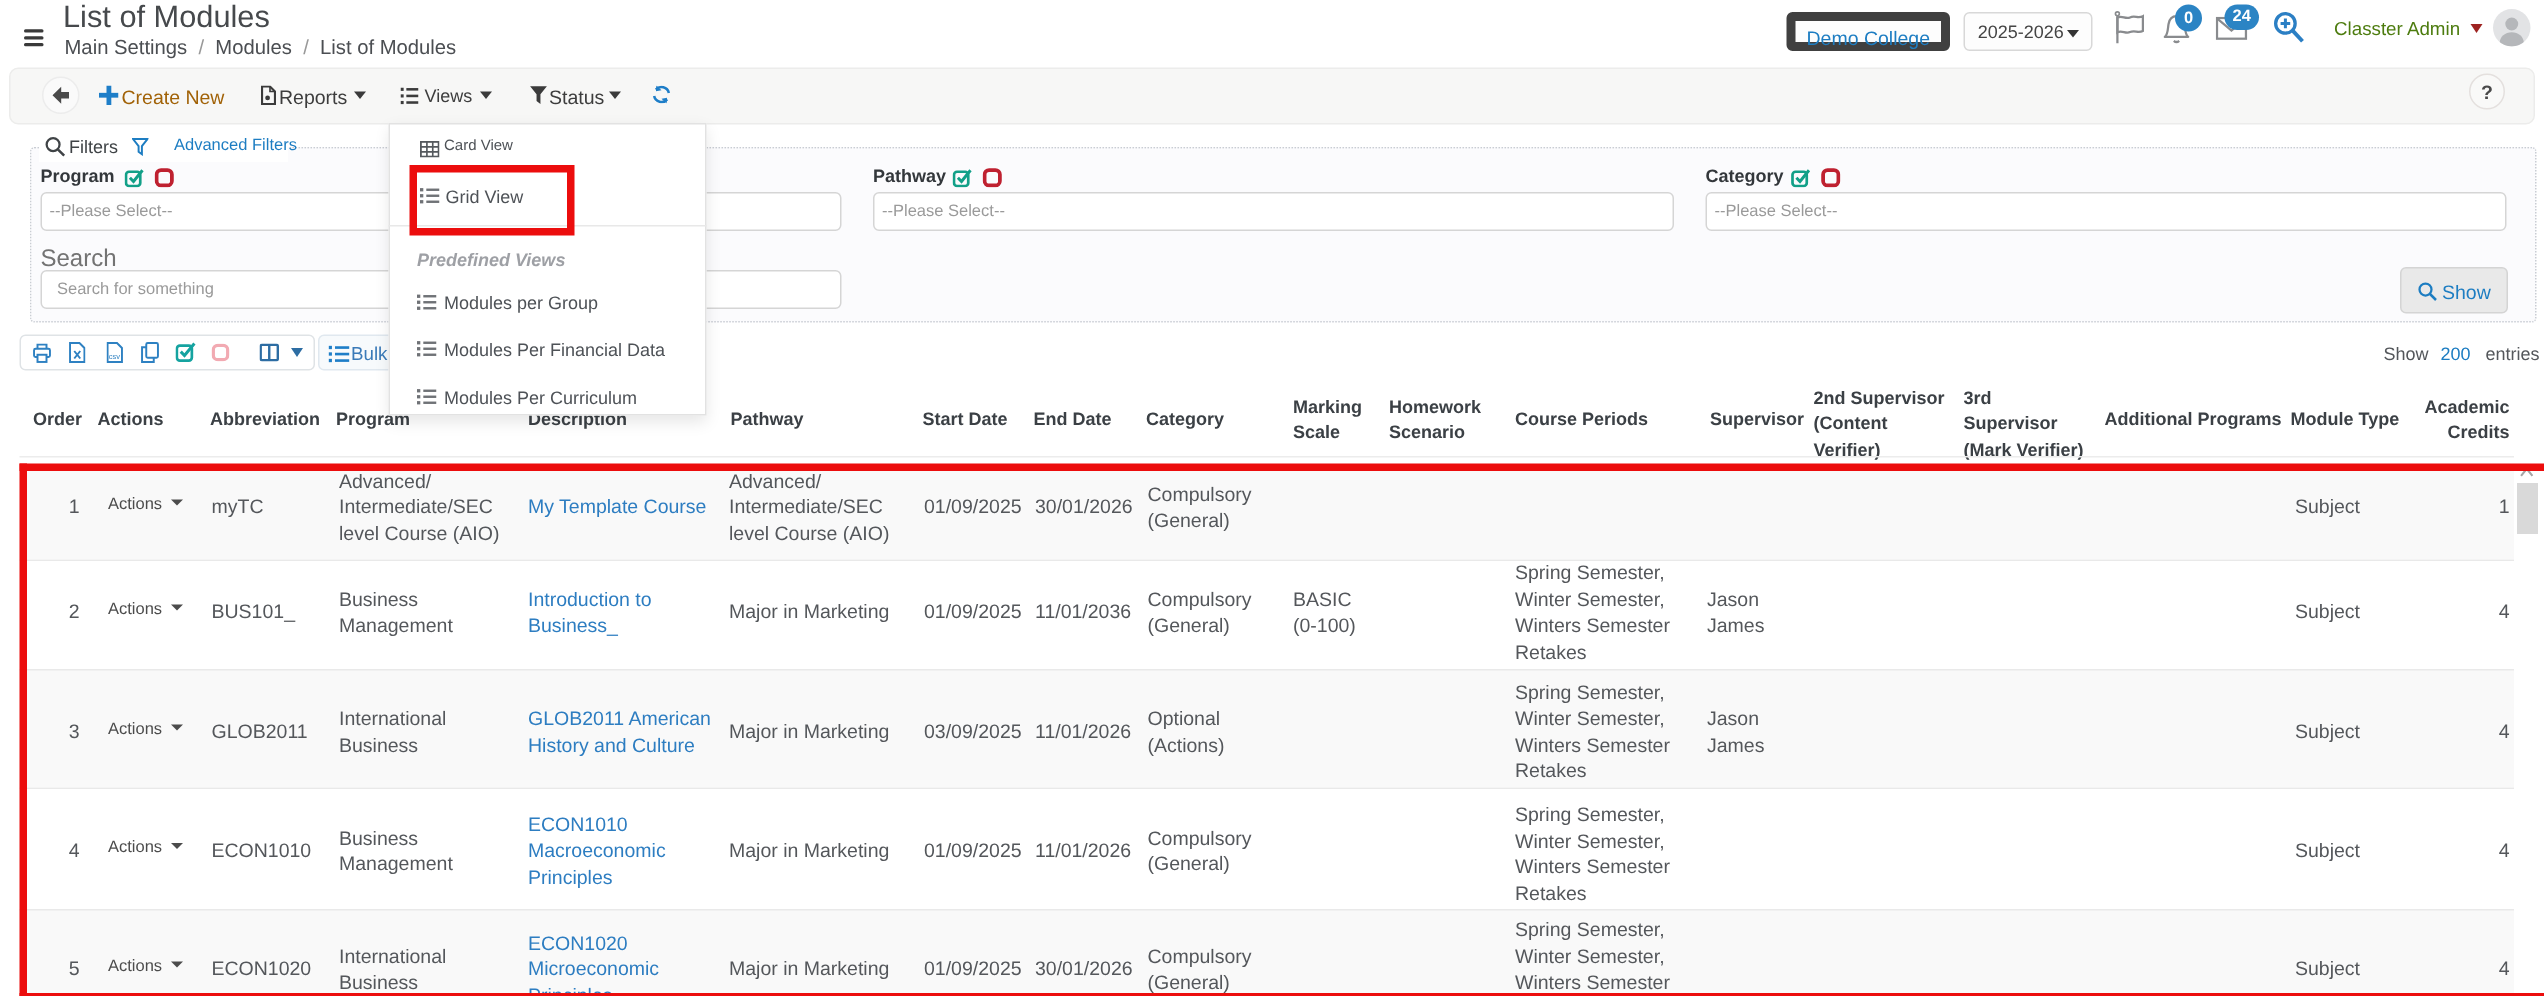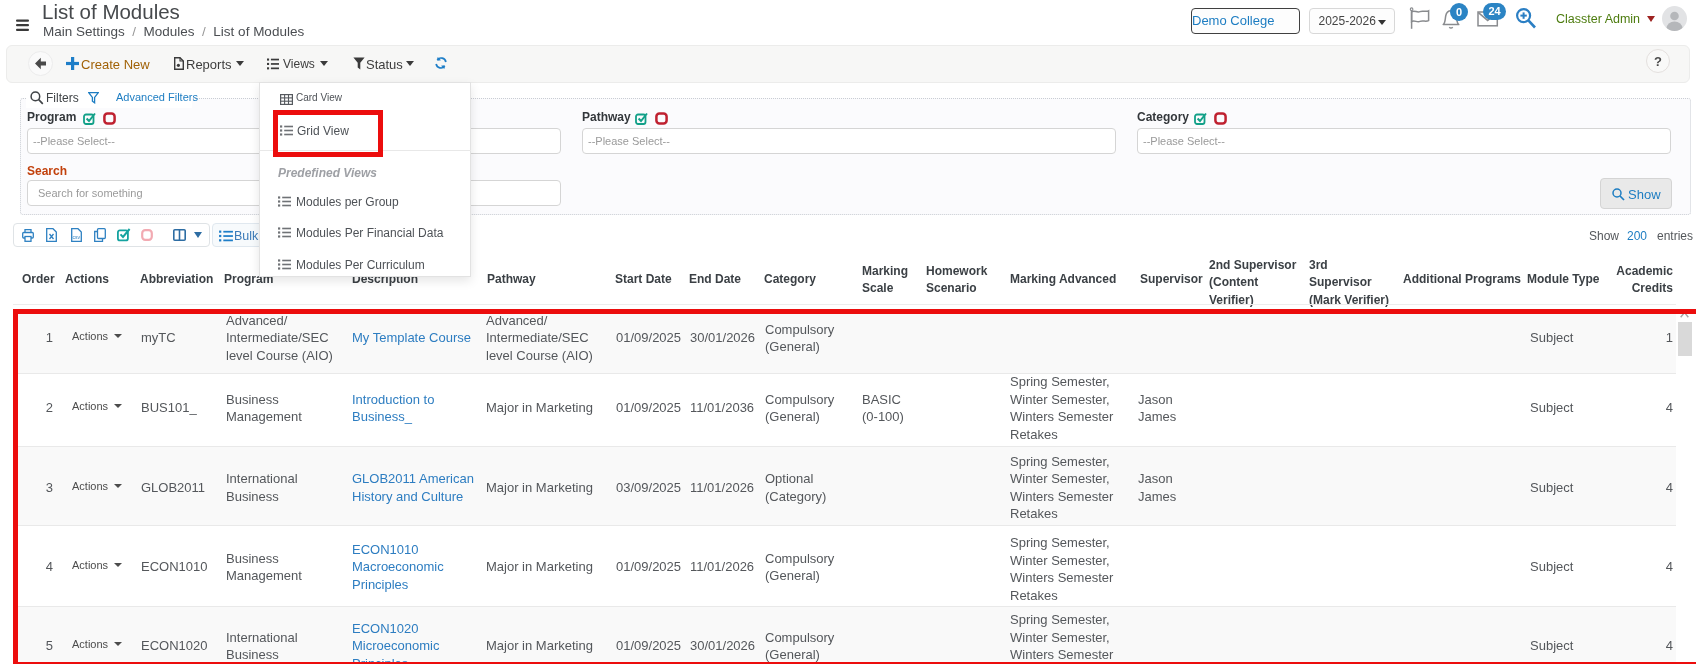--- a/index.html
+++ b/index.html
@@ -13,21 +13,21 @@
 <body>
 
 <svg class="a" style="left:16px;top:19px" width="14" height="13">
 <rect x="0" y="0.5" width="13" height="2.2" rx="1" fill="#3a3a3a"></rect>
 <rect x="0" y="5.1" width="13" height="2.2" rx="1" fill="#3a3a3a"></rect>
 <rect x="0" y="9.7" width="13" height="2.2" rx="1" fill="#3a3a3a"></rect>
 </svg>
 <div class="a" style="left:42px;top:0px;font-size:20.5px;color:#46494c">List of Modules</div>
 <div class="a" style="left:43px;top:24px;font-size:13.5px;color:#4b4e52">Main Settings <span style="color:#999">&nbsp;/&nbsp;</span> Modules <span style="color:#999">&nbsp;/&nbsp;</span> List of Modules</div>
 
-<div class="a" style="left:1191px;top:8px;width:109px;height:25.5px;border:1px solid #404040;border-radius:4px;background:#fdfdfd;color:#1d7dc2;font-size:13px;line-height:24px;">Demo College</div>
+<div class="a" style="left:1191px;top:8px;width:109px;height:25.5px;border:6px solid #404040;border-radius:4px;background:#fdfdfd;color:#1d7dc2;font-size:13px;line-height:24px;text-align:center">Demo College</div>
 <div class="a" style="left:1309px;top:8px;width:86px;height:25.5px;border:1px solid #d8d8d8;border-radius:4px;background:#fdfdfd;color:#454545;font-size:12px;line-height:24px;padding-left:8.5px">2025-2026<span class="car" style="position:absolute;right:8px;top:11px;border-top-color:#333"></span></div>
 
 <svg class="a" style="left:1409px;top:7px" width="22" height="23" viewBox="0 0 22 23">
 <circle cx="2.6" cy="2.2" r="1.3" fill="none" stroke="#898b8e" stroke-width="1.1"></circle>
 <line x1="2.6" y1="3.5" x2="2.6" y2="21.8" stroke="#898b8e" stroke-width="1.5"></line>
 <path d="M2.6 4.8 C5.5 3,8 6,11 4.6 C14 3.2,16.5 5.4,19.6 3.8 L19.6 13.6 C16.5 15.2,14 13,11 14.4 C8 15.8,5.5 12.8,2.6 14.6 Z" fill="none" stroke="#898b8e" stroke-width="1.5"></path>
 </svg>
 
 <svg class="a" style="left:1441px;top:8px" width="21" height="22" viewBox="0 0 21 22">
 <path d="M2.2 16.6 C4.4 15,4.2 10.5,4.7 8 C5.3 4.7,7.2 2.8,10 2.8 C12.8 2.8,14.7 4.7,15.3 8 C15.8 10.5,15.6 15,17.8 16.6 Z" fill="none" stroke="#898b8e" stroke-width="1.5" stroke-linejoin="round"></path>
@@ -133,21 +133,21 @@
 <svg class="a" style="left:1194px;top:112px" width="14" height="13" viewBox="0 0 14 13">
 <rect x="1" y="2.5" width="9.5" height="9.5" rx="2" fill="none" stroke="#12a088" stroke-width="1.8"></rect>
 <path d="M3.6 6.5 L6 9 L12 1.5" fill="none" stroke="#12a088" stroke-width="2"></path>
 </svg>
 <svg class="a" style="left:1214px;top:112px" width="13" height="13" viewBox="0 0 13 13">
 <rect x="1.4" y="1.4" width="10.2" height="10.2" rx="3" fill="none" stroke="#bf2130" stroke-width="2.5"></rect>
 </svg>
 <div class="a" style="left:27px;top:128px;width:534px;height:26px;border:1px solid #d5d5d5;border-radius:4px;background:#fff;font-size:11px;color:#9a9a9a;line-height:25px;padding-left:5px">--Please Select--</div>
 <div class="a" style="left:582px;top:128px;width:534px;height:26px;border:1px solid #d5d5d5;border-radius:4px;background:#fff;font-size:11px;color:#9a9a9a;line-height:25px;padding-left:5px">--Please Select--</div>
 <div class="a" style="left:1137px;top:128px;width:534px;height:26px;border:1px solid #d5d5d5;border-radius:4px;background:#fff;font-size:11px;color:#9a9a9a;line-height:25px;padding-left:5px">--Please Select--</div>
-<div class="a" style="left:27px;top:164px;font-size:12px;font-weight:bold;color:#c2410c">Search</div>
+<div class="a" style="left:27px;top:164px;font-size:16px;font-weight:normal;color:#737373">Search</div>
 <div class="a" style="left:27px;top:180px;width:534px;height:26px;border:1px solid #d5d5d5;border-radius:4px;background:#fff;font-size:11px;color:#9a9a9a;line-height:25px;padding-left:10px">Search for something</div>
 <div class="a" style="left:1600px;top:177.5px;width:72px;height:31px;background:#e9e9e9;border:1px solid #d4d4d4;border-radius:4px"></div>
 <svg class="a" style="left:1612px;top:187.5px" width="13" height="13" viewBox="0 0 13 13">
 <circle cx="5" cy="5" r="4" fill="none" stroke="#1d7dc2" stroke-width="1.5"></circle>
 <line x1="8" y1="8" x2="12" y2="12" stroke="#1d7dc2" stroke-width="1.7"></line>
 </svg>
 <div class="a" style="left:1628px;top:187px;font-size:13px;color:#1d7dc2">Show</div>
 
 <div class="a" style="left:13px;top:223px;width:197px;height:24px;border:1px solid #dfe3e6;border-radius:4px;background:#fff"></div>
 <div class="a" style="left:212px;top:223px;width:130px;height:24px;border:1px solid #e0e8ef;border-radius:4px;background:#f7fafc"></div>
@@ -207,21 +207,21 @@
 <div class="hd" style="left:224px;top:271.2px">Program</div>
 <div class="hd" style="left:352px;top:271.2px">Description</div>
 <div class="hd" style="left:487px;top:271.2px">Pathway</div>
 <div class="hd" style="left:615px;top:271.2px">Start Date</div>
 <div class="hd" style="left:689px;top:271.2px">End Date</div>
 <div class="hd" style="left:764px;top:271.2px">Category</div>
 <div class="hd" style="left:862px;top:262.5px">Marking
 Scale</div>
 <div class="hd" style="left:926px;top:262.5px">Homework
 Scenario</div>
-<div class="hd" style="left:1010px;top:271.2px">Marking Advanced</div>
+<div class="hd" style="left:1010px;top:271.2px">Course Periods</div>
 <div class="hd" style="left:1140px;top:271.2px">Supervisor</div>
 <div class="hd" style="left:1209px;top:256.8px">2nd Supervisor
 (Content
 Verifier)</div>
 <div class="hd" style="left:1309px;top:256.8px">3rd
 Supervisor
 (Mark Verifier)</div>
 <div class="hd" style="left:1403px;top:271.2px">Additional Programs</div>
 <div class="hd" style="left:1527px;top:271.2px">Module Type</div>
 <div class="hd" style="left:1600px;top:262.5px;width:73px;text-align:right">Academic
@@ -278,21 +278,21 @@
 <div class="a" style="left:72px;top:479.5px;font-size:11px;color:#4c4c4c">Actions <span class="car" style="border-top-color:#4c4c4c;border-top-width:4.5px;border-left-width:4px;border-right-width:4px;margin-left:3px;vertical-align:2px"></span></div>
 <div class="c" style="left:141px;top:478.8px">GLOB2011</div>
 <div class="c" style="left:226px;top:470.0px">International
 Business</div>
 <div class="c lk" style="left:352px;top:470.0px">GLOB2011 American
 History and Culture</div>
 <div class="c" style="left:486px;top:478.8px">Major in Marketing</div>
 <div class="c" style="left:616px;top:478.8px">03/09/2025</div>
 <div class="c" style="left:690px;top:478.8px">11/01/2026</div>
 <div class="c" style="left:765px;top:470.0px">Optional
-(Category)</div>
+(Actions)</div>
 <div class="c" style="left:1010px;top:452.5px">Spring Semester,
 Winter Semester,
 Winters Semester
 Retakes</div>
 <div class="c" style="left:1138px;top:470.0px">Jason
 James</div>
 <div class="c" style="left:1530px;top:478.8px">Subject</div>
 <div class="c" style="left:1620px;top:478.8px;width:53px;text-align:right">4</div>
 <div class="c" style="left:13px;top:558.2px;width:40px;text-align:right">4</div>
 <div class="a" style="left:72px;top:559.0px;font-size:11px;color:#4c4c4c">Actions <span class="car" style="border-top-color:#4c4c4c;border-top-width:4.5px;border-left-width:4px;border-right-width:4px;margin-left:3px;vertical-align:2px"></span></div>

